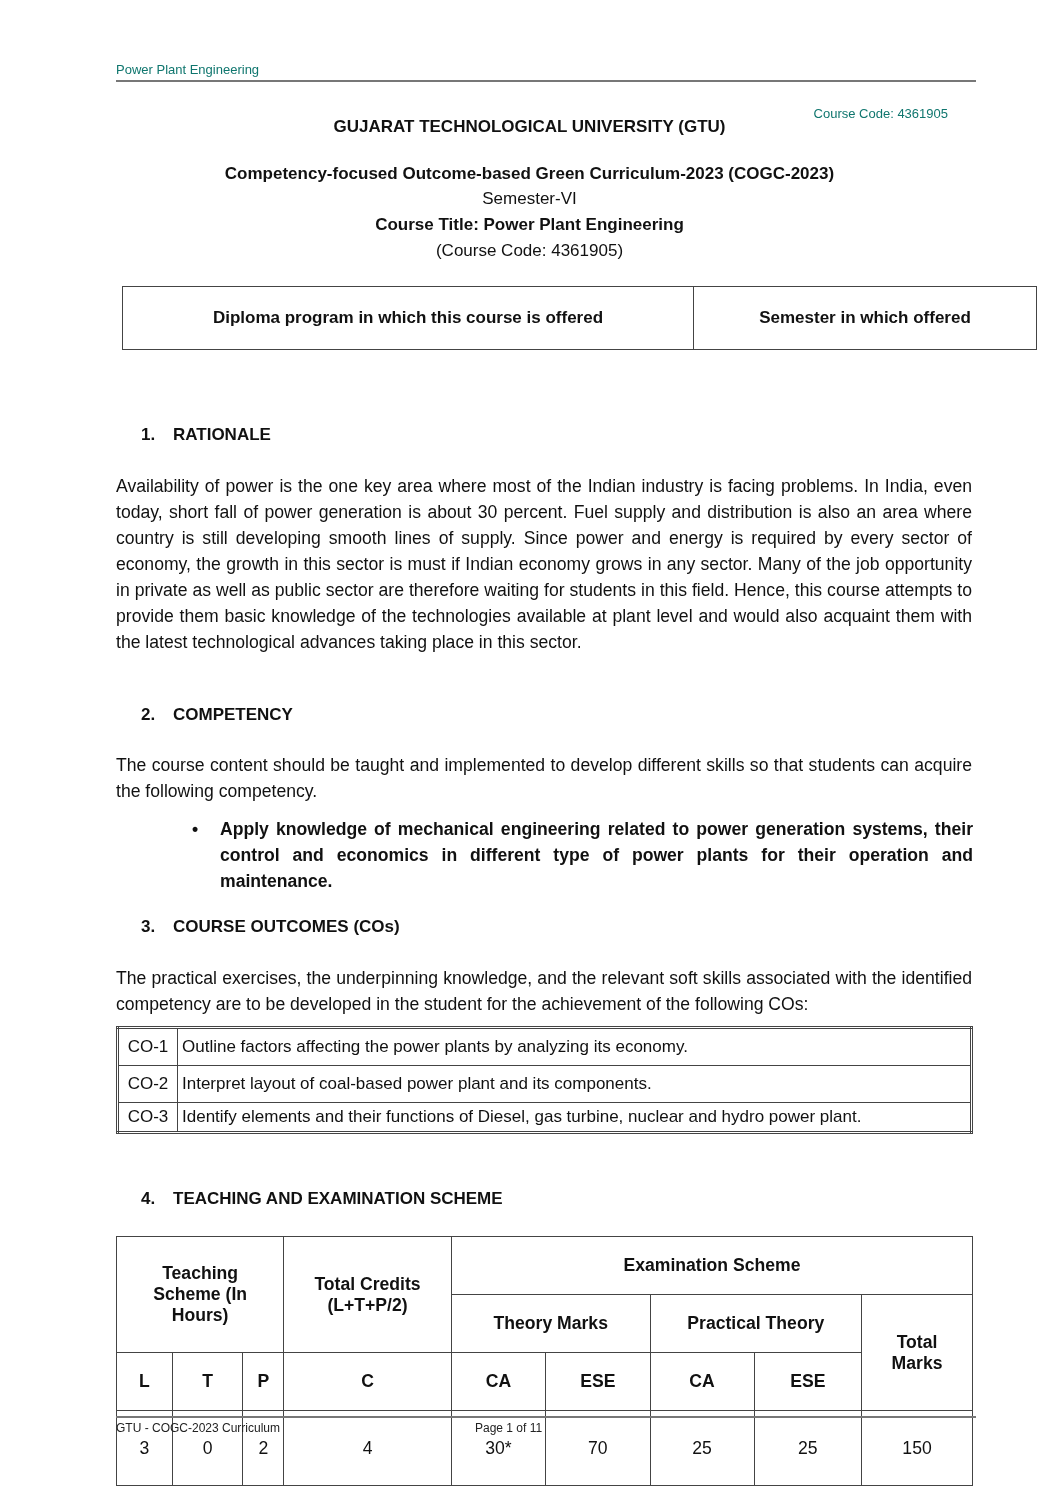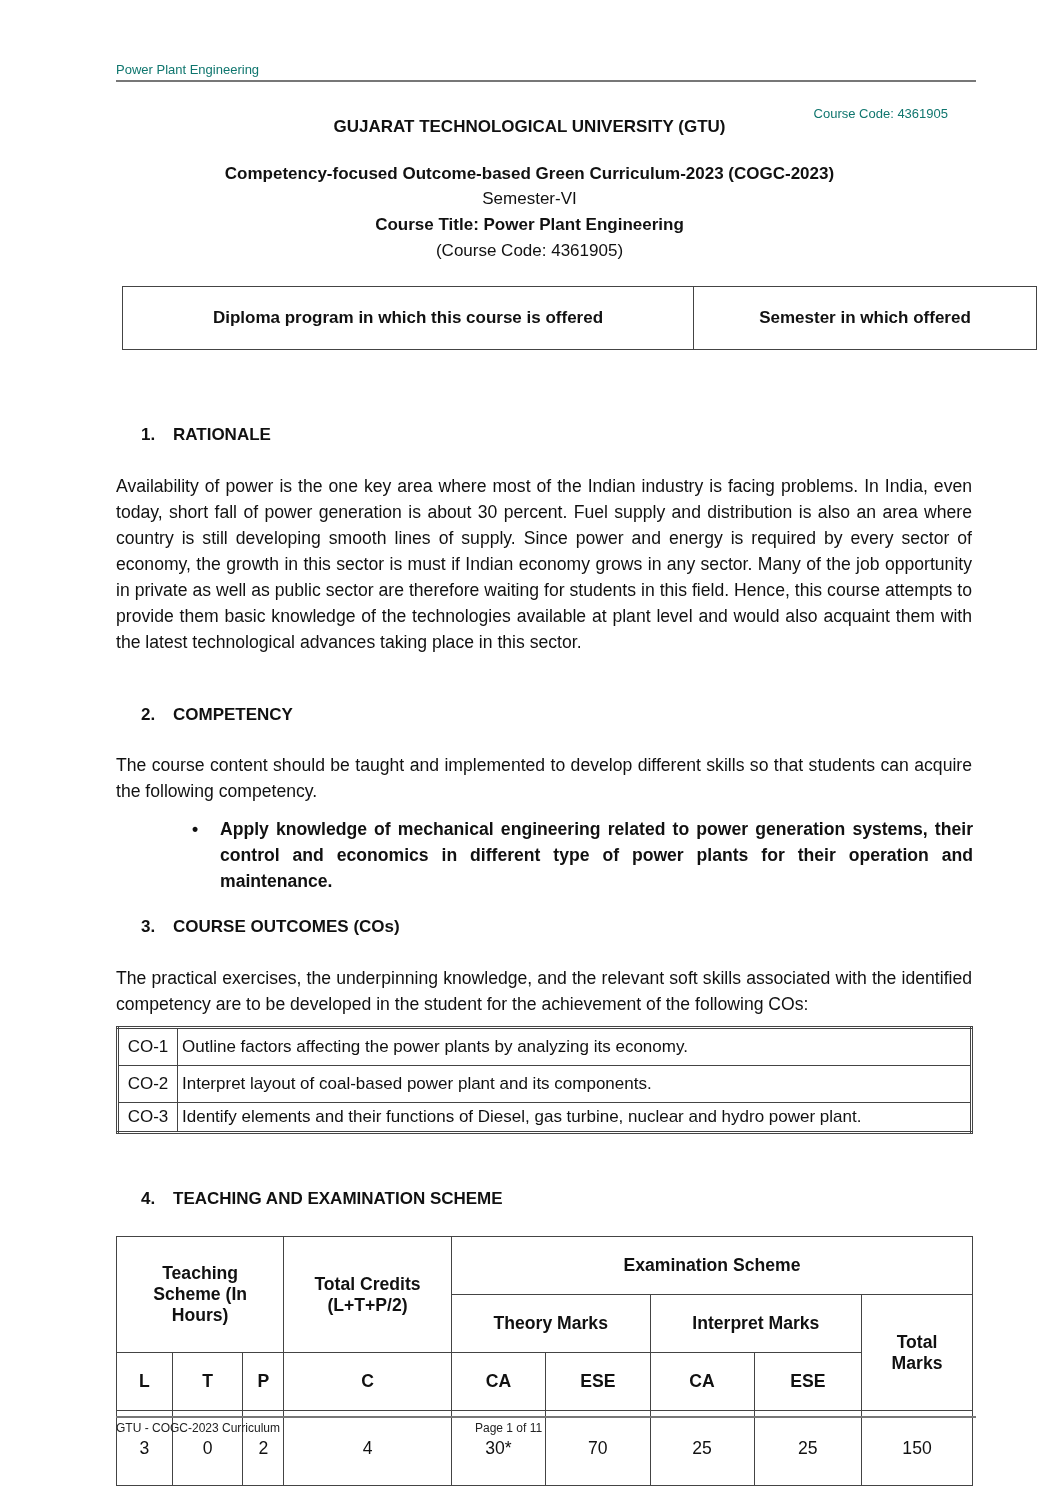--- a/index.html
+++ b/index.html
@@ -110,21 +110,21 @@
 
 <table class="tbl3">
   <tbody>
       <tr>
     <td class="b" colspan="3" rowspan="2" style="width:182px">Teaching Scheme (In Hours)</td>
     <td class="b" rowspan="2" style="width:173px">Total Credits (L+T+P/2)</td>
     <td class="b" colspan="5">Examination Scheme</td>
   </tr>
   <tr>
     <td class="b" colspan="2">Theory Marks</td>
-    <td class="b" colspan="2">Interpret Marks</td>
+    <td class="b" colspan="2">Practical Theory</td>
     <td class="b" rowspan="2" style="width:100px">Total Marks</td>
   </tr>
   <tr>
     <td class="b" style="width:36px">L</td>
     <td class="b" style="width:60px">T</td>
     <td class="b">P</td>
     <td class="b">C</td>
     <td class="b" style="width:88px">CA</td>
     <td class="b" style="width:99px">ESE</td>
     <td class="b" style="width:104px">CA</td>

